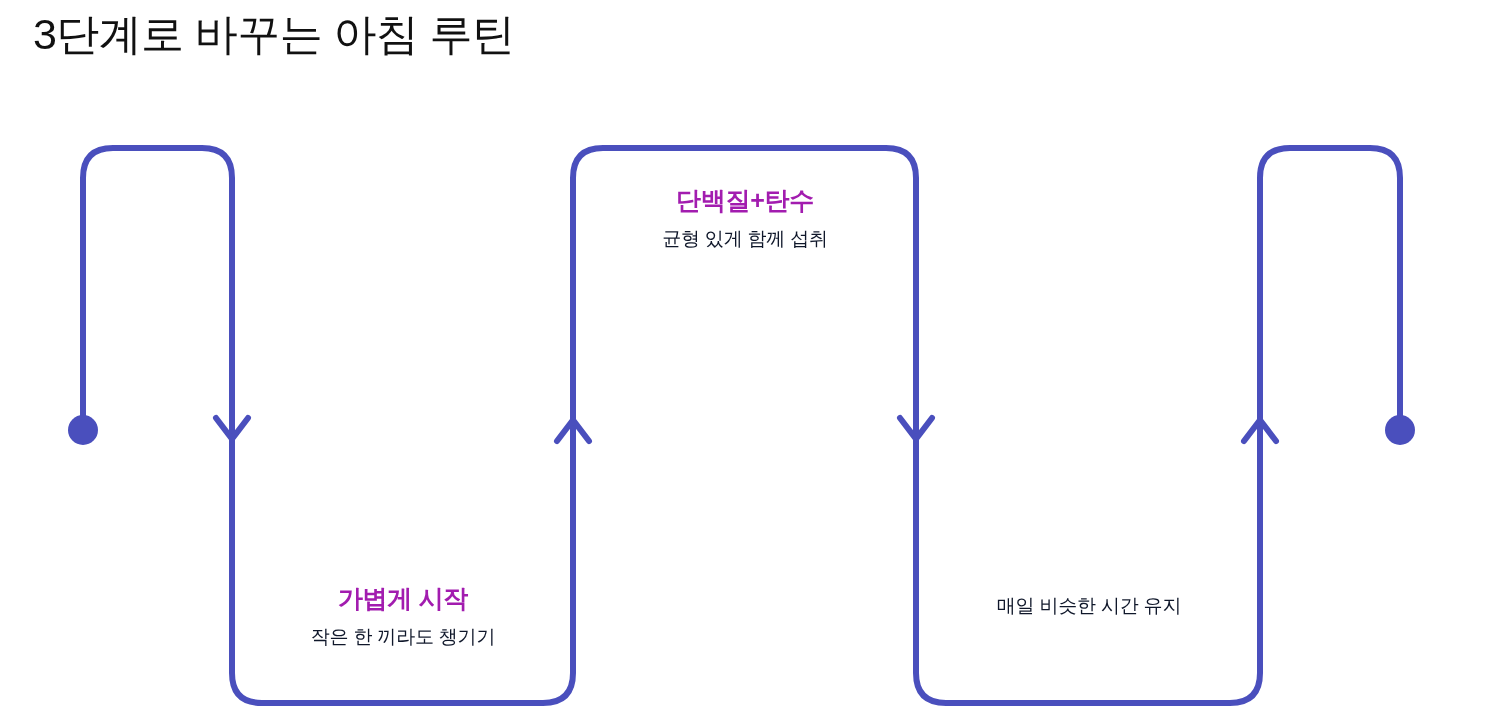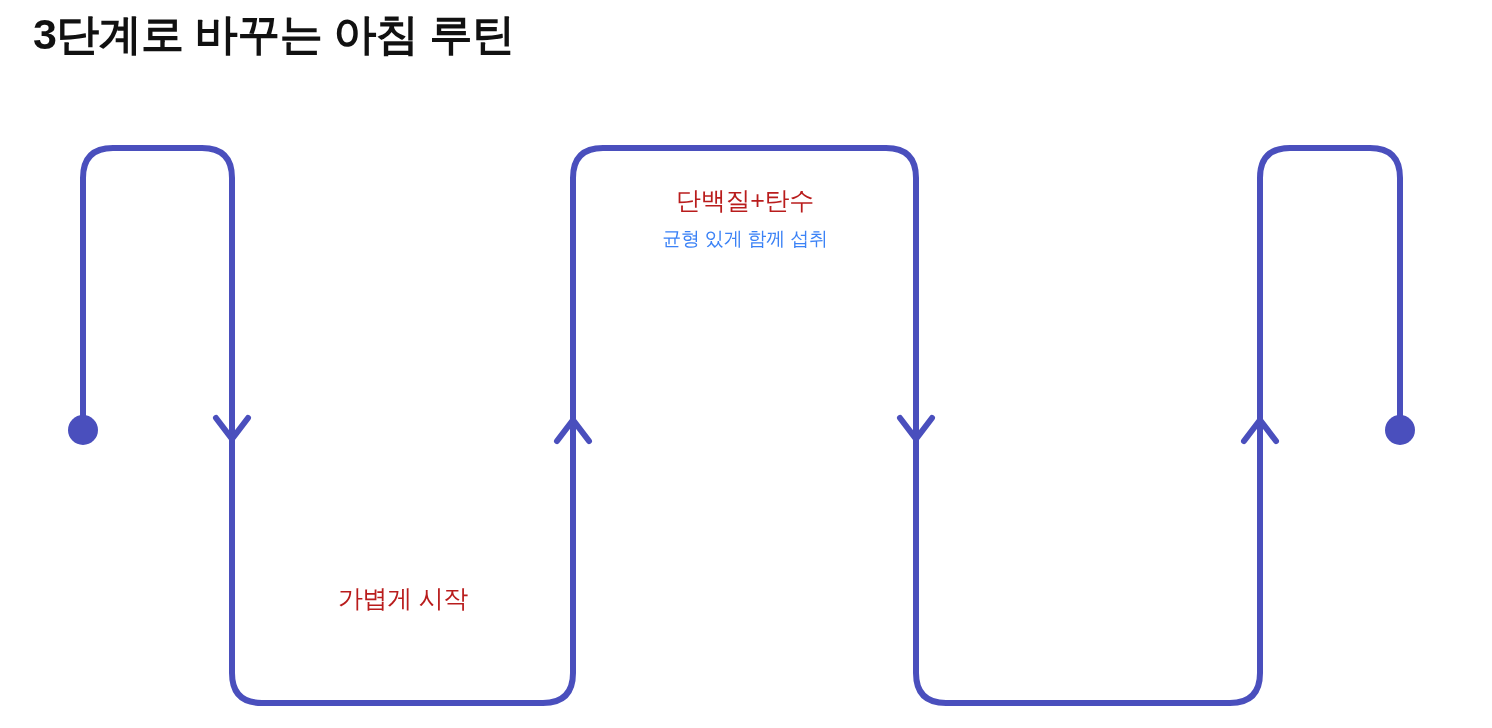--- a/index.html
+++ b/index.html
@@ -15,21 +15,21 @@
     font-family: "Liberation Sans", "DejaVu Sans", sans-serif;
     -webkit-font-smoothing: antialiased;
   }
 
   #page-title {
     position: absolute;
     left: 33px;
     top: 8px;
     margin: 0;
     font-size: 43px;
-    font-weight: 700;
+    font-weight: 400;
     letter-spacing: -0.6px;
     color: #111111;
     line-height: 1.25;
     white-space: nowrap;
   }
 
   #flow-canvas {
     position: absolute;
     left: 0;
     top: 0;
@@ -39,32 +39,32 @@
 
   .step-label {
     position: absolute;
     text-align: center;
     width: 400px;
     margin-left: -200px;
   }
   .step-title {
     display: block;
     font-size: 25px;
-    font-weight: 400;
-    color: #b91c1c;
+    font-weight: 700;
+    color: #a21caf;
     line-height: 1.25;
     letter-spacing: -0.3px;
     white-space: nowrap;
   }
   .step-desc {
     display: block;
     margin-top: 11px;
     font-size: 19px;
     font-weight: 400;
-    color: #3b82f6;
+    color: #0f172a;
     line-height: 1.3;
     letter-spacing: -0.2px;
     white-space: nowrap;
   }
 
   
   #step-1 { left: 403px; top: 583px; text-align: center; }
   #step-2 { left: 745px; top: 185px; }
   #step-3 { left: 1089px; top: 583px; }
 </style>
@@ -106,21 +106,23 @@
 
   <polyline points="557,441 573,420 589,441" fill="none" stroke="#4a4fbd" stroke-width="6" stroke-linecap="round" stroke-linejoin="round"></polyline>
 
   <polyline points="900,418 916,439 932,418" fill="none" stroke="#4a4fbd" stroke-width="6" stroke-linecap="round" stroke-linejoin="round"></polyline>
 
   <polyline points="1244,441 1260,420 1276,441" fill="none" stroke="#4a4fbd" stroke-width="6" stroke-linecap="round" stroke-linejoin="round"></polyline>
 </svg>
 
 <div class="step-label" id="step-1">
   <span class="step-title">가볍게 시작</span>
+  <span class="step-desc">작은 한 끼라도 챙기기</span>
 </div>
 
 <div class="step-label" id="step-2">
   <span class="step-title">단백질+탄수</span>
   <span class="step-desc">균형 있게 함께 섭취</span>
 </div>
 
 <div class="step-label" id="step-3">
+  <span class="step-desc">매일 비슷한 시간 유지</span>
 </div>
 
 </body></html>

